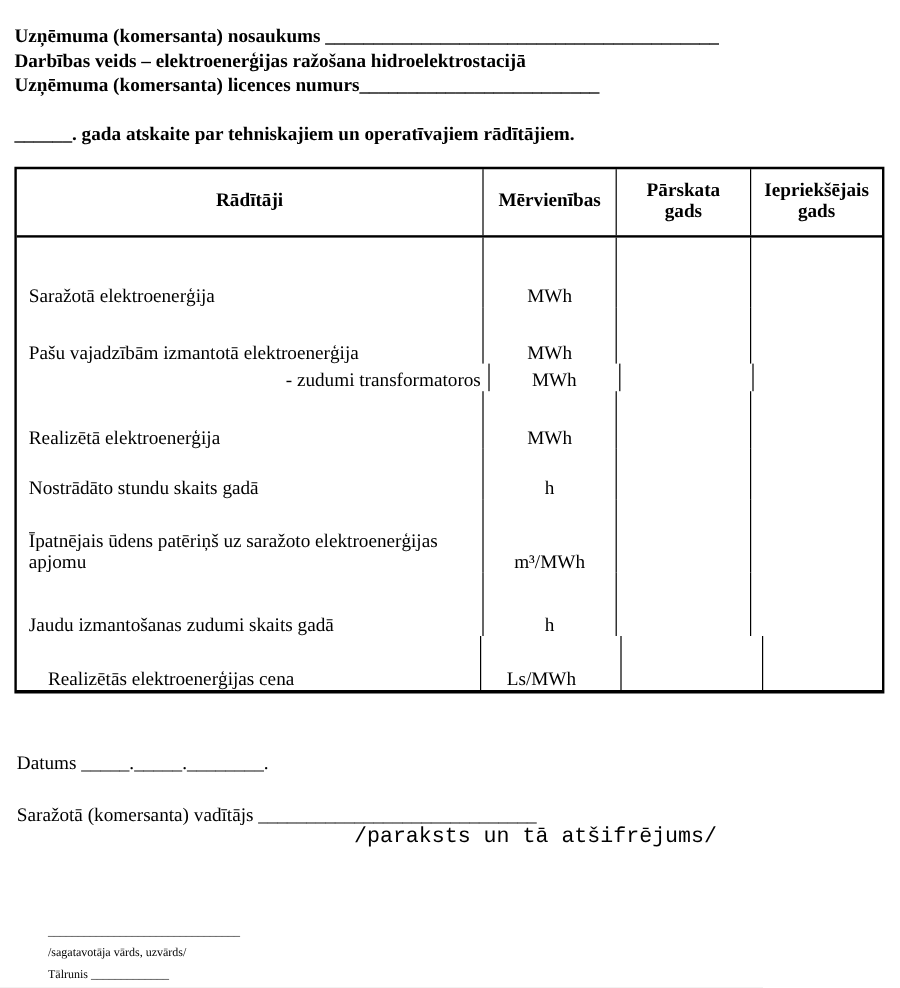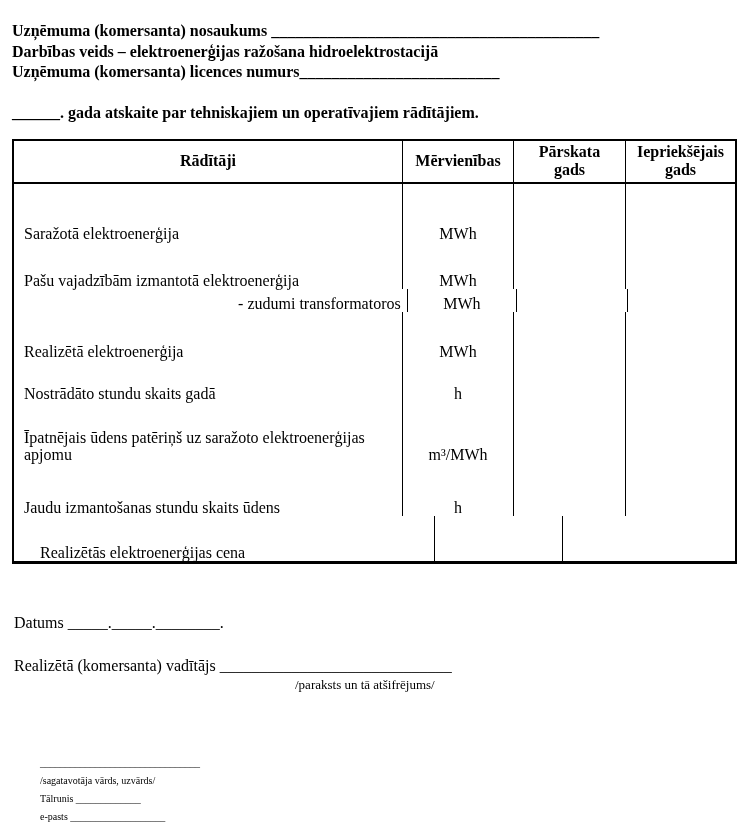--- a/index.html
+++ b/index.html
@@ -19,21 +19,21 @@
   .head { padding:21px 0 0 12px; }
   .bold-line { font-weight:bold; line-height:20.5px; white-space:nowrap; }
   .blank { letter-spacing:0; white-space:pre; }
   .report-line { margin-top:21px; line-height:18px; font-weight:bold; }
   
   .table {
     width:725px; margin:17px 0 0 12px;
     border:2px solid var(--ink);
     border-bottom-width:3px;
   }
-  .thead { display:flex; height:43px; border-bottom:2px solid var(--ink); }
+  .thead { display:flex; height:57px; border-bottom:2px solid var(--ink); }
   .th {
     display:flex; align-items:center; justify-content:center;
     font-weight:bold; text-align:center; line-height:18px;
     white-space:pre-line;
   }
   .c1 { width:388px; }
   .c2 { width:111px; }
   .c3 { width:112px; }
   .c4 { width:110px; }
   .thead .c2, .thead .c3, .thead .c4,
@@ -50,21 +50,21 @@
   .r4 .td { padding-top:31px; }
   .r5 .td { padding-top:25px; }
   .r6 .td { padding-top:27px; }
   .r6 .c2 { padding-top:44px; }
   .r7 .td { padding-top:36px; }
   .r8 .td { padding-top:28px;margin-left:16px; }
   .filler { flex:1; }
   
   .date-line { margin:50px 5px 0 14px; line-height:18px; }
   .manager-line { margin:25px 0 0 14px; line-height:18px; }
-  .signature-note { margin:2px 0 0 295px; font-size:13px; line-height:15px; }
+  .signature-note { margin:2px 0 0 295px; font-size:18px; line-height:15px;font-family:Liberation Mono, monospace; }
   .preparer-block { margin:62px 0 0 40px; font-size:10px; line-height:18px; }
 </style>
 </head>
 <body>
 
 <div class="page">
 
   <div class="head">
     <div class="bold-line">
       <span>Uzņēmuma (komersanta) nosaukums </span><span class="blank">_________________________________________</span>
@@ -119,45 +119,46 @@
         <div class="td c4"></div>
       </div>
       <div class="trow r6">
         <div class="td c1">Īpatnējais ūdens patēriņš uz saražoto elektroenerģijas
 apjomu</div>
         <div class="td c2">m³/MWh</div>
         <div class="td c3"></div>
         <div class="td c4"></div>
       </div>
       <div class="trow r7">
-        <div class="td c1">Jaudu izmantošanas stundu skaits ūdens</div>
+        <div class="td c1">Jaudu izmantošanas zudumi skaits gadā</div>
         <div class="td c2">h</div>
         <div class="td c3"></div>
         <div class="td c4"></div>
       </div>
       <div class="trow r8">
         <div class="td c1">Realizētās elektroenerģijas cena</div>
+        <div class="td c2">Ls/MWh</div>
         <div class="td c3"></div>
         <div class="td c4"></div>
       </div>
       <div class="trow filler">
         <div class="td c1"></div>
         <div class="td c2"></div>
         <div class="td c3"></div>
         <div class="td c4"></div>
       </div>
     </div>
   </div>
 
   <div class="date-line">
     <span>Datums </span><span class="blank">_____._____.________.</span>
   </div>
 
   <div class="manager-line">
-    <span>Realizētā (komersanta) vadītājs </span><span class="blank">_____________________________</span>
+    <span>Saražotā (komersanta) vadītājs </span><span class="blank">_____________________________</span>
   </div>
   <div class="signature-note">/paraksts un tā atšifrējums/</div>
 
   <div class="preparer-block">
     <div class="blank">________________________________</div>
     <div>/sagatavotāja vārds, uzvārds/</div>
     <div>
       <span>Tālrunis </span><span class="blank">_____________</span>
     </div>
     <div>

